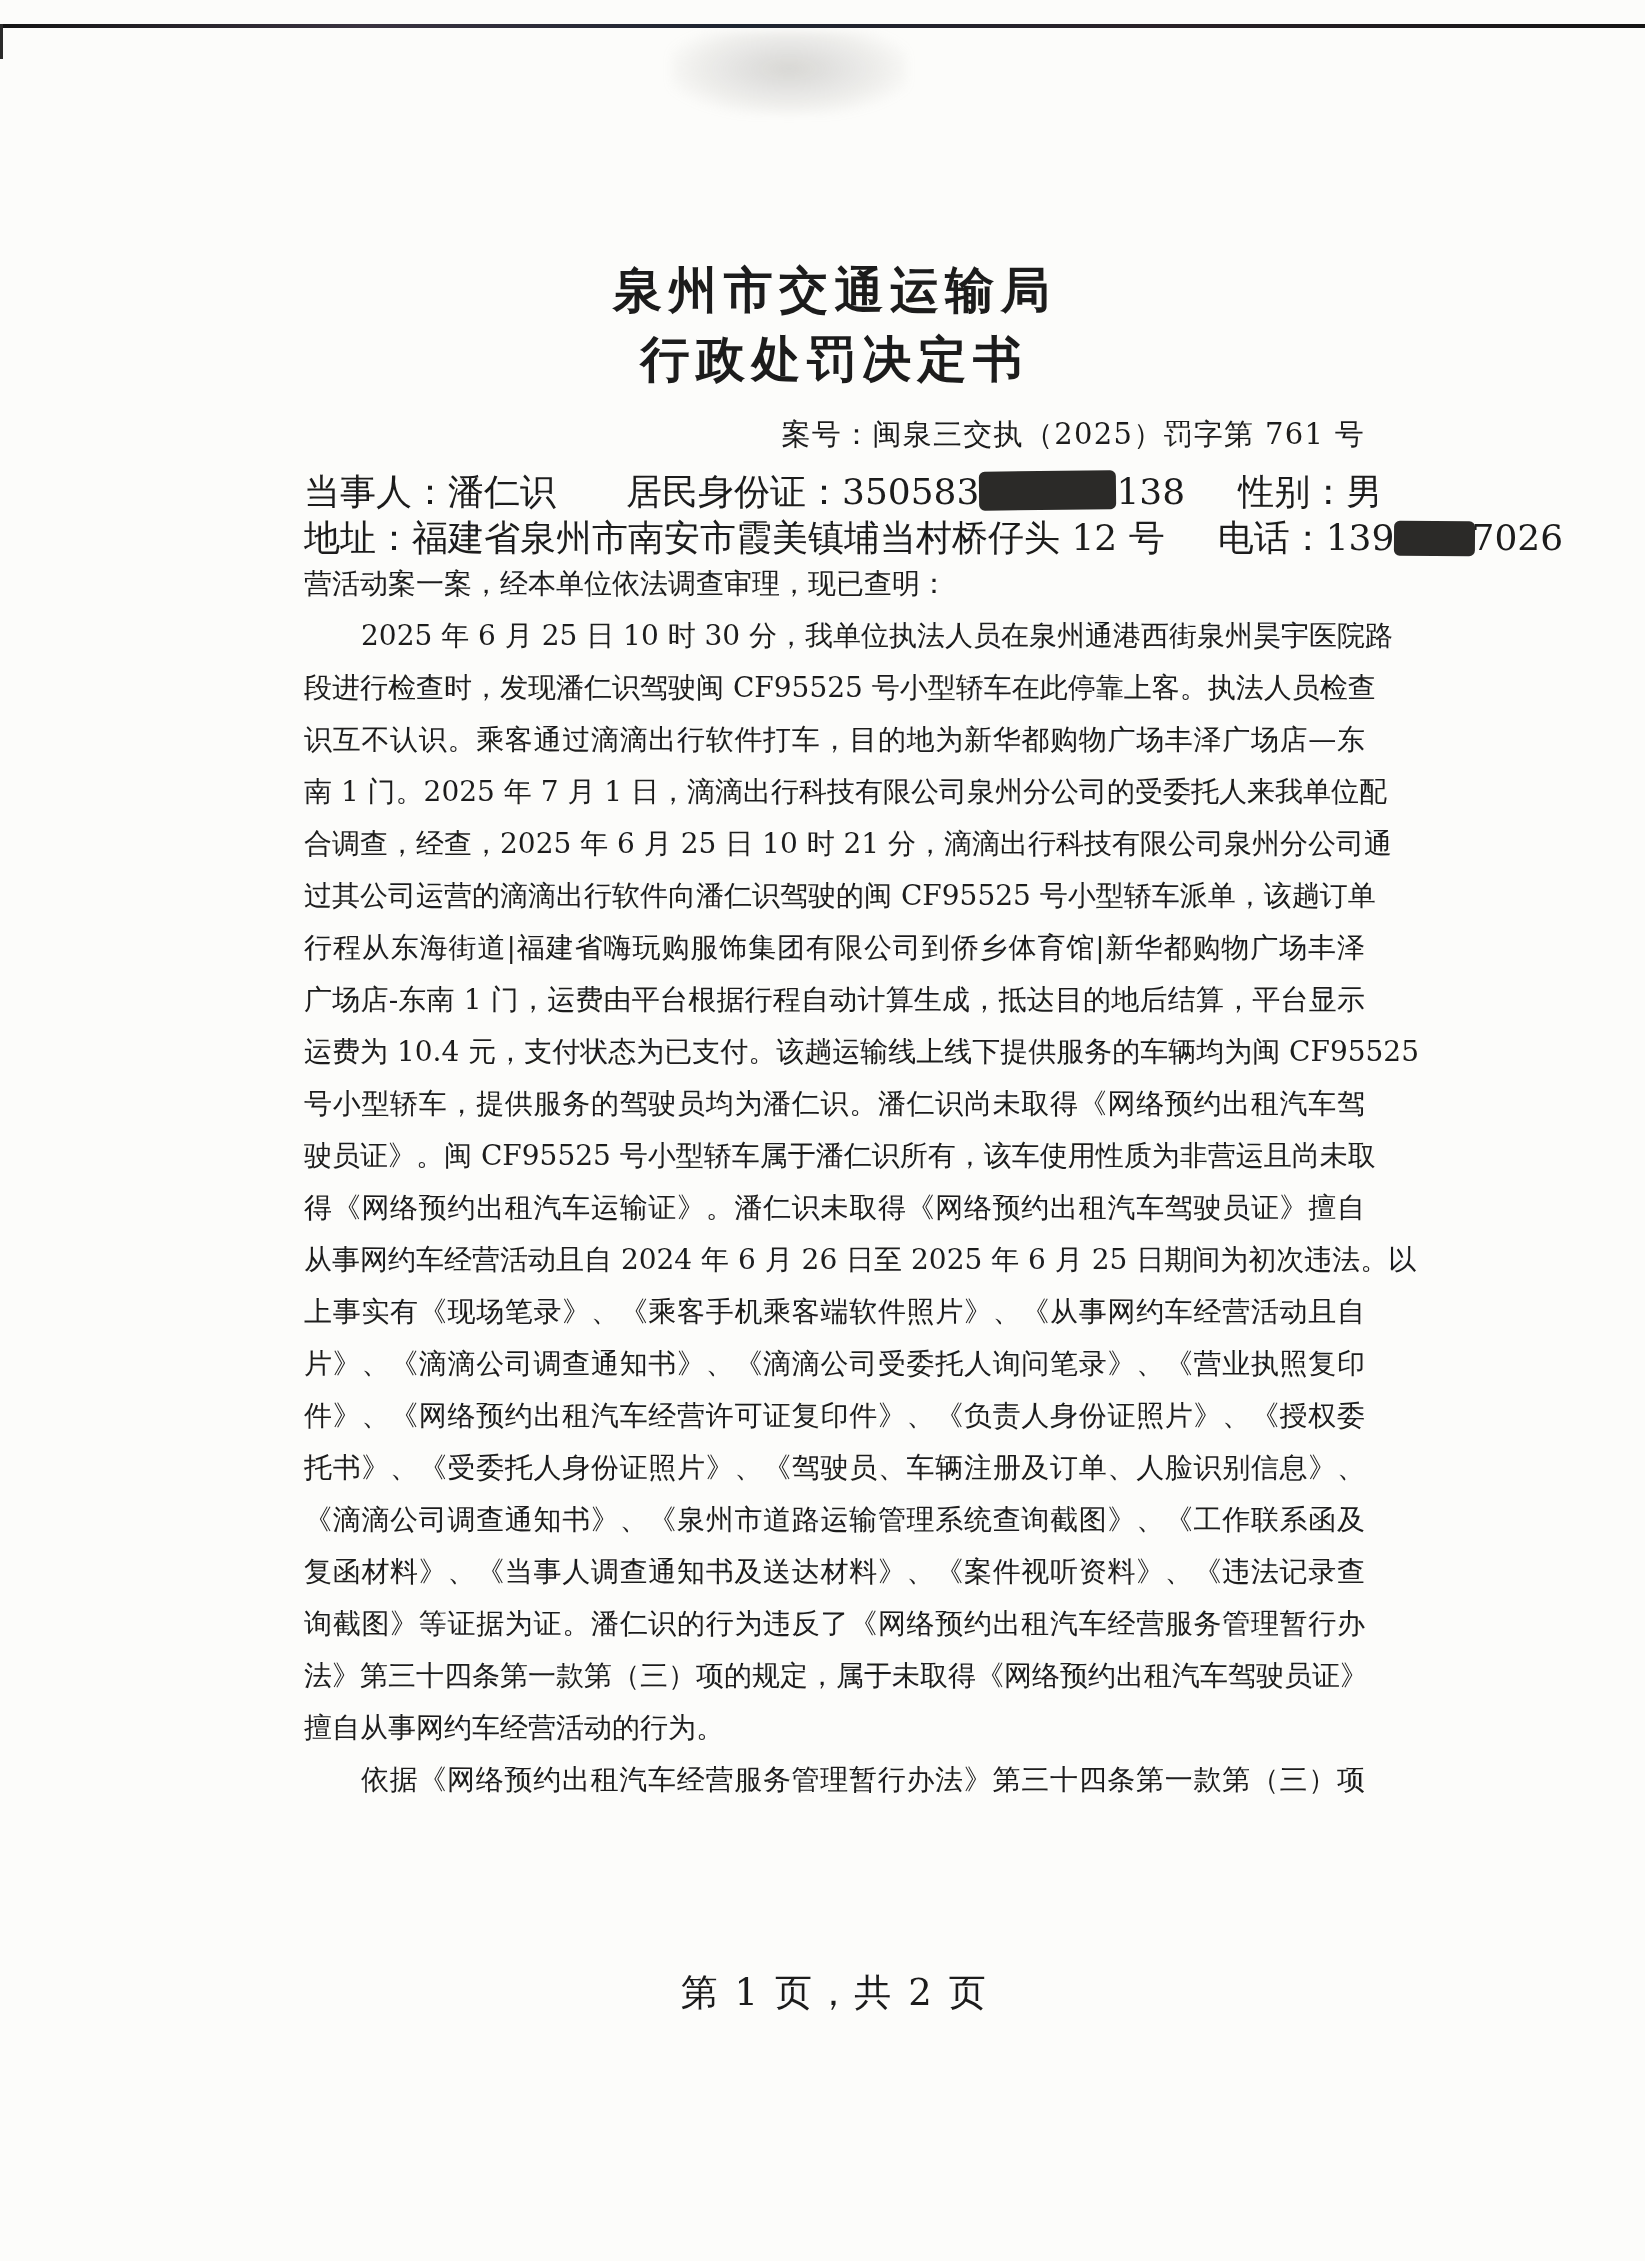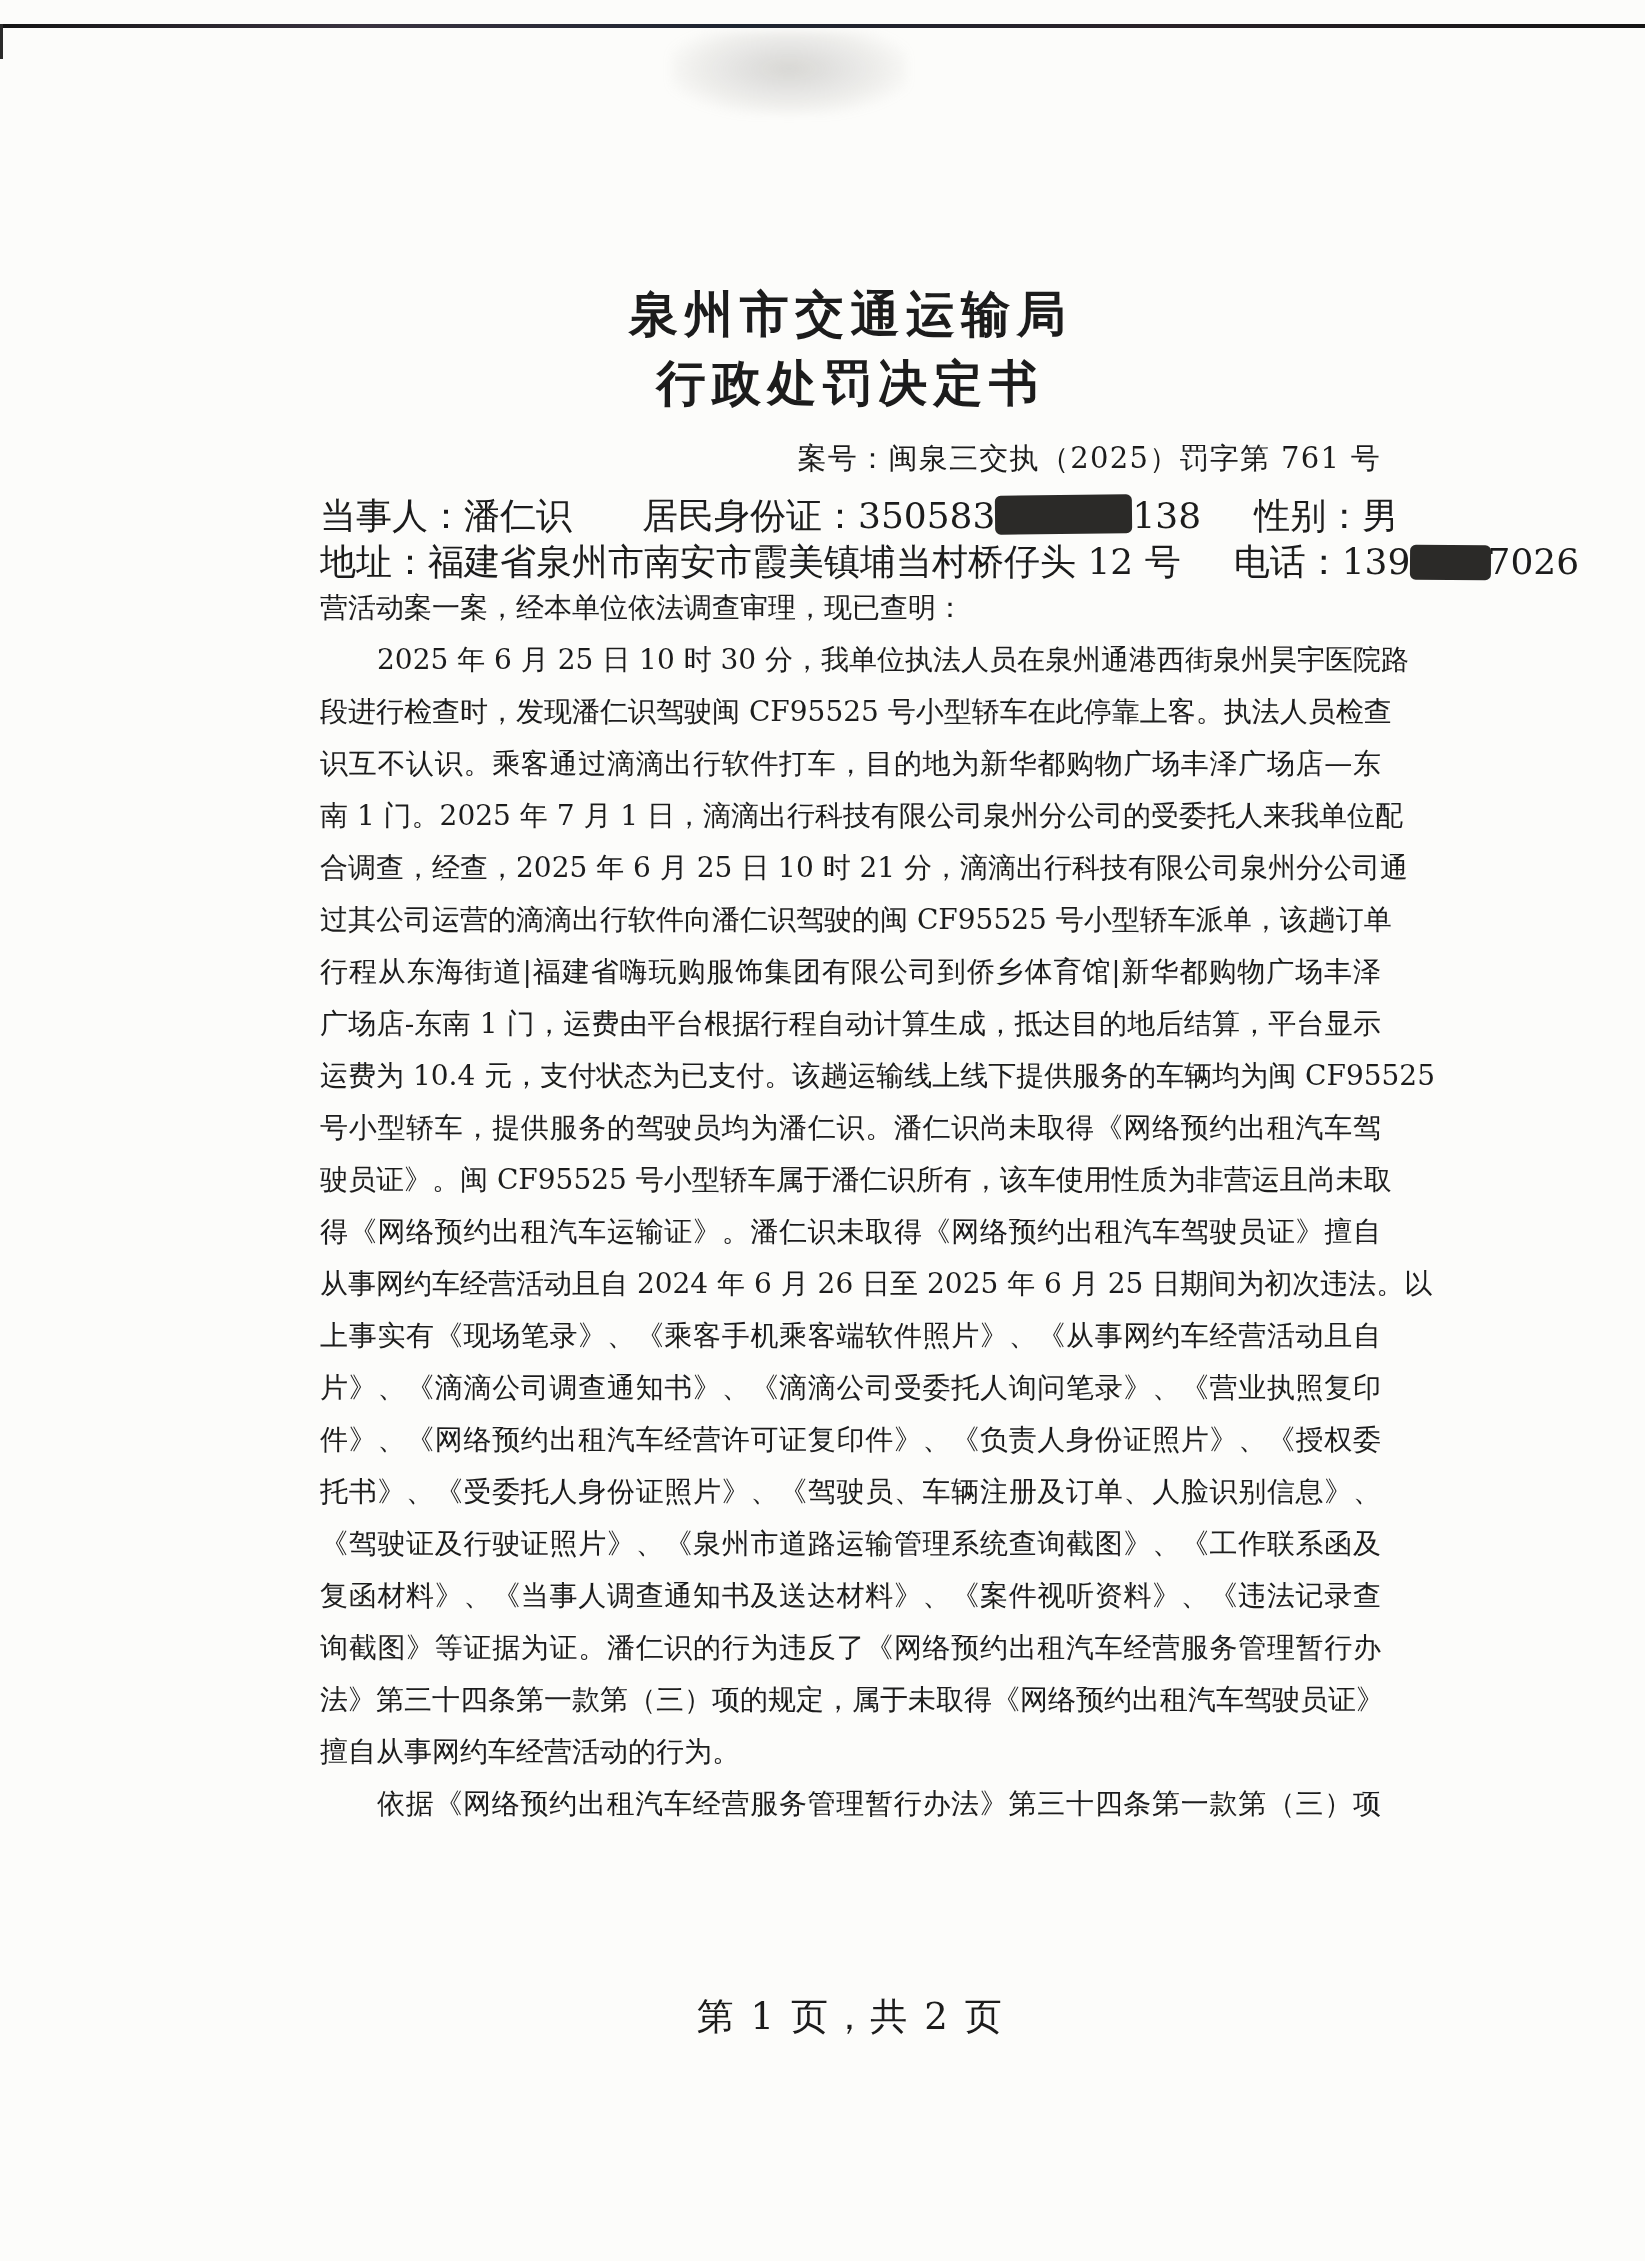--- a/index.html
+++ b/index.html
@@ -23,21 +23,21 @@
   }
   .scan-corner{
     position:absolute;top:24px;left:0;width:3.2px;height:35px;background:#2a2a2a;
   }
   .scan-smudge{
     position:absolute;left:670px;top:31px;width:238px;height:84px;
     background:radial-gradient(ellipse at 50% 45%,rgba(130,128,125,0.30),rgba(160,158,155,0.14) 55%,rgba(180,178,175,0) 78%);
     filter:blur(4.5px);
   }
   
-  .content{position:absolute;left:320px;width:1061px;margin-top:24px;}
+  .content{position:absolute;left:304px;width:1061px;}
   .org-title{
     top:257px;text-align:center;
     font-size:49px;font-weight:bold;letter-spacing:6.4px;line-height:67px;
   }
   .doc-title{
     top:326px;text-align:center;
     font-size:49px;font-weight:bold;letter-spacing:6.4px;line-height:67px;
   }
   .case-no{
     top:411px;text-align:right;
@@ -105,21 +105,21 @@
       <div class="bline">广场店-东南 1 门，运费由平台根据行程自动计算生成，抵达目的地后结算，平台显示</div>
       <div class="bline">运费为 10.4 元，支付状态为已支付。该趟运输线上线下提供服务的车辆均为闽 CF95525</div>
       <div class="bline">号小型轿车，提供服务的驾驶员均为潘仁识。潘仁识尚未取得《网络预约出租汽车驾</div>
       <div class="bline">驶员证》。闽 CF95525 号小型轿车属于潘仁识所有，该车使用性质为非营运且尚未取</div>
       <div class="bline">得《网络预约出租汽车运输证》。潘仁识未取得《网络预约出租汽车驾驶员证》擅自</div>
       <div class="bline">从事网约车经营活动且自 2024 年 6 月 26 日至 2025 年 6 月 25 日期间为初次违法。以</div>
       <div class="bline">上事实有《现场笔录》、《乘客手机乘客端软件照片》、《从事网约车经营活动且自</div>
       <div class="bline">片》、《滴滴公司调查通知书》、《滴滴公司受委托人询问笔录》、《营业执照复印</div>
       <div class="bline">件》、《网络预约出租汽车经营许可证复印件》、《负责人身份证照片》、《授权委</div>
       <div class="bline">托书》、《受委托人身份证照片》、《驾驶员、车辆注册及订单、人脸识别信息》、</div>
-      <div class="bline">《驾驶证及行驶证照片》、《泉州市道路运输管理系统查询截图》、《工作联系函及</div>
+      <div class="bline">《滴滴公司调查通知书》、《泉州市道路运输管理系统查询截图》、《工作联系函及</div>
       <div class="bline">复函材料》、《当事人调查通知书及送达材料》、《案件视听资料》、《违法记录查</div>
       <div class="bline">询截图》等证据为证。潘仁识的行为违反了《网络预约出租汽车经营服务管理暂行办</div>
       <div class="bline">法》第三十四条第一款第（三）项的规定，属于未取得《网络预约出租汽车驾驶员证》</div>
       <div class="bline pend">擅自从事网约车经营活动的行为。</div>
       <div class="bline indent">依据《网络预约出租汽车经营服务管理暂行办法》第三十四条第一款第（三）项</div>
     </div>
 
   <div class="abs content footer">第 1 页，共 2 页</div>
 
 </div>

